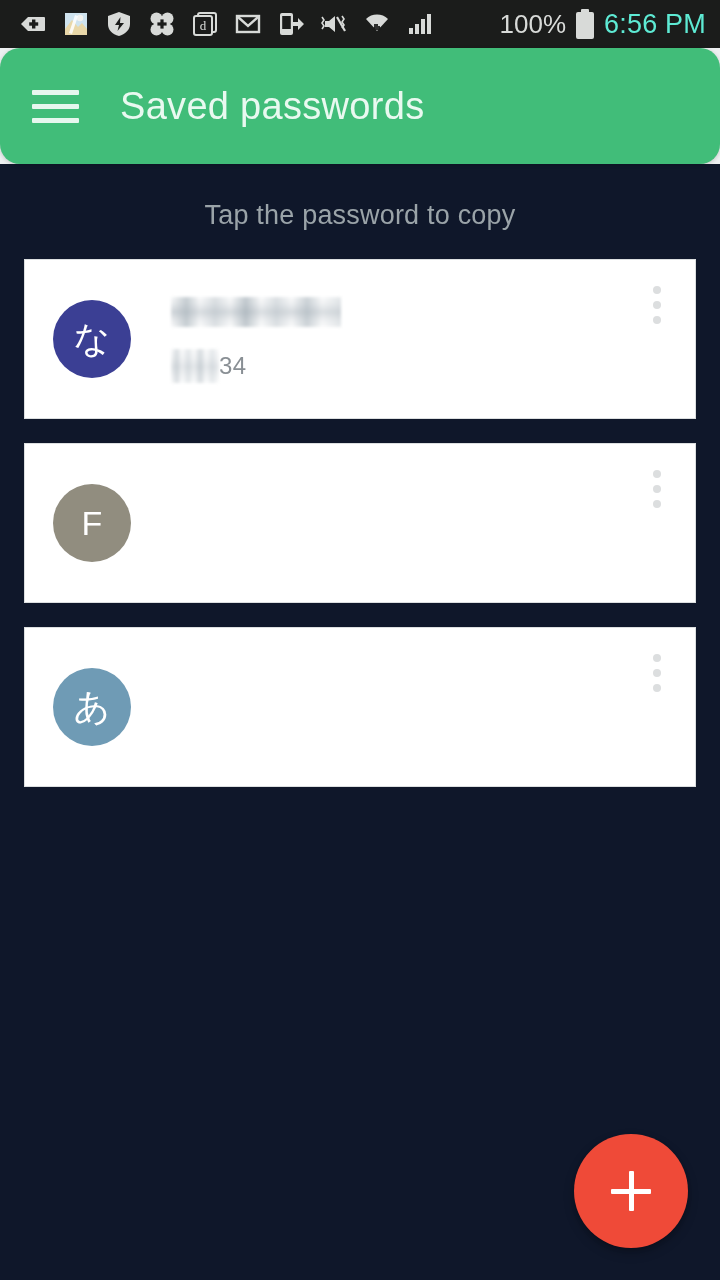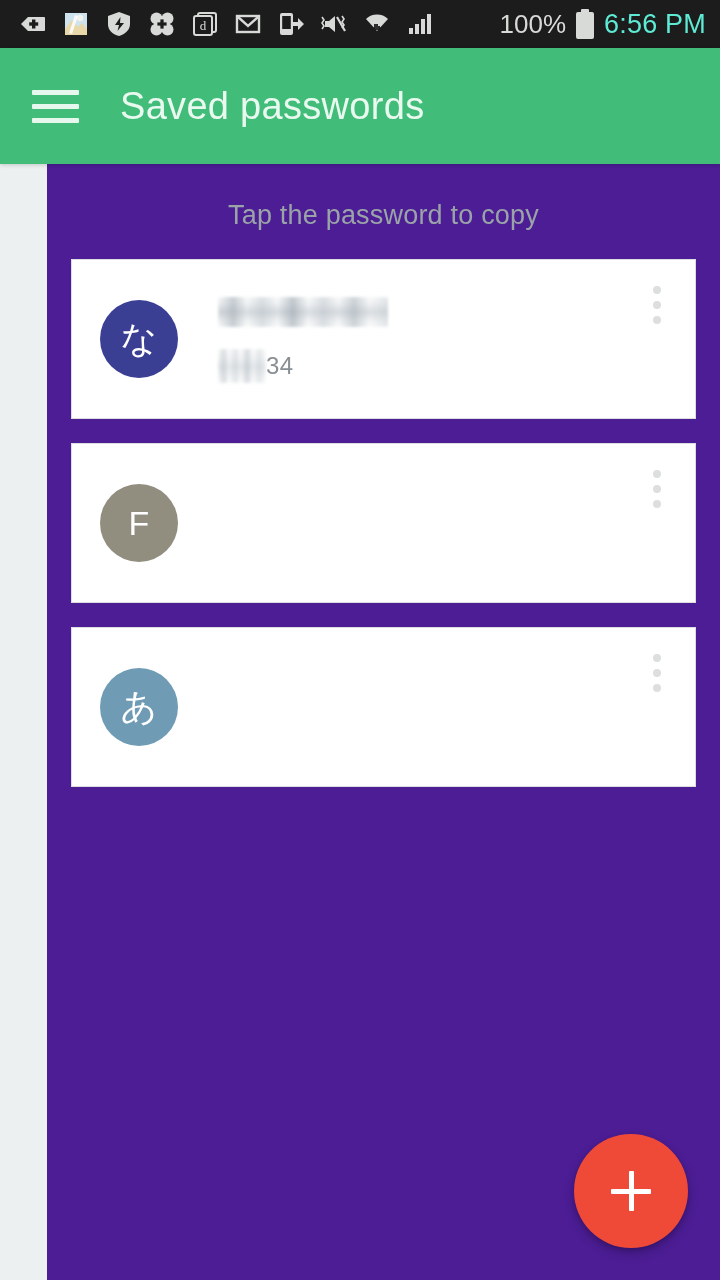--- a/index.html
+++ b/index.html
@@ -89,22 +89,21 @@
     font-size: 38px;
     color: #e9f9f0;
     font-weight: normal;
     letter-spacing: 0.3px;
   }
 
   
   .content {
     position: relative;
     height: calc(1280px - 48px - 116px);
-    background: #4c1d95;
-    margin-left: 47px;
+    background: #0f172a;
   }
 
   .hint {
     text-align: center;
     color: #9aa3a8;
     font-size: 27px;
     padding-top: 36px;
     padding-bottom: 28px;
     letter-spacing: 0.2px;
   }
@@ -336,21 +335,21 @@
     <span class="sicon">
       <svg width="22" height="30" viewBox="0 0 22 30">
           <rect x="7" y="0" width="8" height="4" rx="1" fill="#d8dad8"></rect>
           <rect x="2" y="3" width="18" height="27" rx="2" fill="#d8dad8"></rect>
         </svg>
     </span>
     <span class="clock">6:56 PM</span>
   </div>
 </div>
 
-<div class="app-bar" style="background: rgb(65, 189, 121);">
+<div class="app-bar" style="background: rgb(65, 189, 121); border-radius: 20px;">
   <div class="hamburger">
     <i></i>
     <i></i>
     <i></i>
   </div>
   <h1 class="app-title" style="color: rgb(233, 249, 240);">Saved passwords</h1>
 </div>
 
 <div class="content">
 

